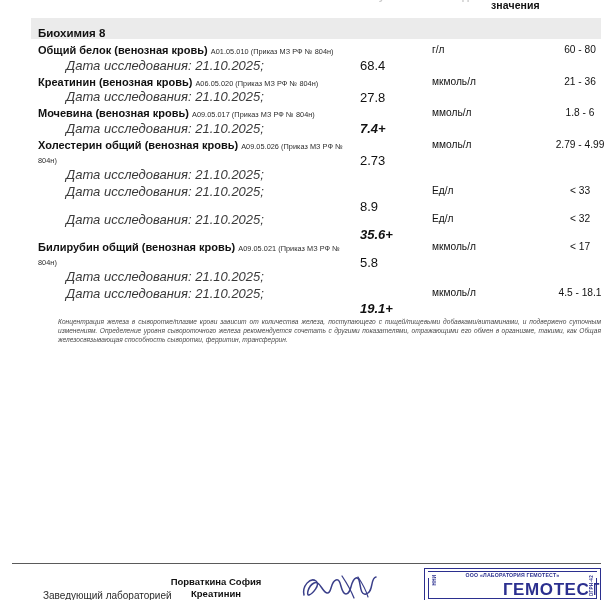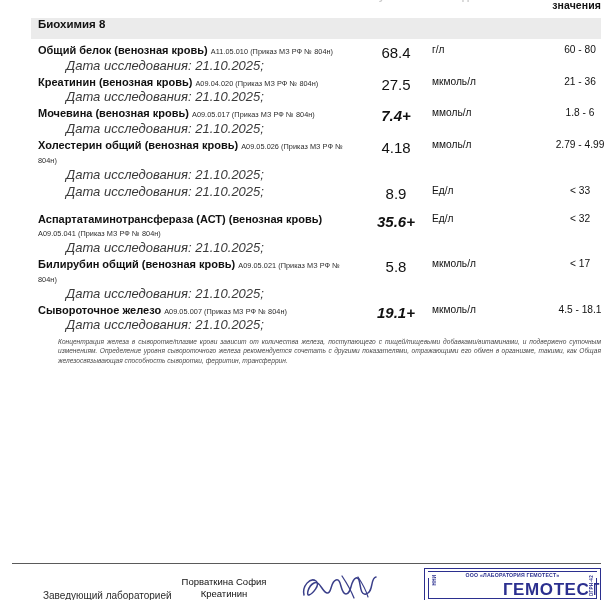--- a/index.html
+++ b/index.html
@@ -19,21 +19,21 @@
   
   .thead {
     position: relative;
     height: 16px;
   }
   .thead .col-ref {
     position: absolute;
     right: 12px;
     top: 0px;
     width: 110px;
-    text-align: right;
+    text-align: left;
     font-size: 10.5px;
     font-weight: bold;
     color: #111;
     line-height: 11px;
     letter-spacing: .1px;
   }
   .thead .clip-top {
     position: absolute;
     top: -9px;
     font-size: 10.5px;
@@ -43,21 +43,21 @@
   }
   .thead .clip-res { left: 352px; width: 70px; text-align: center; }
   .thead .clip-unit { left: 424px; width: 104px; text-align: center; }
 
   
   .section-band {
     margin: 2px 12px 0 31px;
     background: #ebebeb;
     height: 21px;
     display: flex;
-    align-items: flex-start;
+    align-items: flex-end;
     padding-left: 7px;
     box-sizing: border-box;
   }
   .section-band .title {
     font-size: 11.5px;
     font-weight: bold;
     color: #111;
   }
 
   
@@ -91,24 +91,24 @@
     font-style: italic;
     color: #3a3a3a;
     padding-left: 28px;
     margin-top: 2px;
     line-height: 10px;
   }
 
   .row .result {
     position: absolute;
     left: 329px;
-    top: 5px;
+    top: 19px;
     width: 72px;
-    text-align: center;
-    font-size: 15px;
+    text-align: left;
+    font-size: 13px;
     color: #111;
   }
   .row .result.flag {
     font-weight: bold;
     font-style: italic;
   }
   .row .unit {
     position: absolute;
     left: 401px;
     top: 5px;
@@ -155,27 +155,28 @@
   }
   .footer .role {
     position: absolute;
     left: 43px;
     top: 18px;
     font-size: 10px;
     color: #2b2b2b;
   }
   .footer .person {
     position: absolute;
-    left: 164px;
+    left: 156px;
     top: 4px;
     width: 120px;
     text-align: center;
     font-size: 9.5px;
     color: #111;
     line-height: 12px;
+    font-weight: bold;
   }
   .footer .signature {
     position: absolute;
     left: 296px;
     top: 2px;
     width: 110px;
     height: 26px;
   }
   .footer .signature svg { display: block; }
 
@@ -239,83 +240,81 @@
   <div class="col-ref">значения</div>
 </div>
 
 <div class="section-band">
   <span class="title">Биохимия 8</span>
 </div>
 
 <div class="rows" id="rows">
     <div class="row">
       <div class="namecell">
-        <div class="tname">Общий белок (венозная кровь) <span class="tcode">A11.05.010 (Приказ МЗ РФ № 804н)</span></div>
+        <div class="tname">Общий белок (венозная кровь) <span class="tcode">A01.05.010 (Приказ МЗ РФ № 804н)</span></div>
         <div class="tdate">Дата исследования: 21.10.2025;</div>
       </div>
       <div class="result">68.4</div>
       <div class="unit">г/л</div>
       <div class="ref">60 - 80</div>
     </div>
     <div class="row">
       <div class="namecell">
-        <div class="tname">Креатинин (венозная кровь) <span class="tcode">A09.04.020 (Приказ МЗ РФ № 804н)</span></div>
-        <div class="tdate">Дата исследования: 21.10.2025;</div>
-      </div>
-      <div class="result">27.5</div>
+        <div class="tname">Креатинин (венозная кровь) <span class="tcode">A06.05.020 (Приказ МЗ РФ № 804н)</span></div>
+        <div class="tdate">Дата исследования: 21.10.2025;</div>
+      </div>
+      <div class="result">27.8</div>
       <div class="unit">мкмоль/л</div>
       <div class="ref">21 - 36</div>
     </div>
     <div class="row">
       <div class="namecell">
         <div class="tname">Мочевина (венозная кровь) <span class="tcode">A09.05.017 (Приказ МЗ РФ № 804н)</span></div>
         <div class="tdate">Дата исследования: 21.10.2025;</div>
       </div>
       <div class="result flag">7.4+</div>
       <div class="unit">ммоль/л</div>
       <div class="ref">1.8 - 6</div>
     </div>
     <div class="row">
       <div class="namecell">
         <div class="tname">Холестерин общий (венозная кровь) <span class="tcode">A09.05.026 (Приказ МЗ РФ № 804н)</span></div>
         <div class="tdate">Дата исследования: 21.10.2025;</div>
       </div>
-      <div class="result">4.18</div>
+      <div class="result">2.73</div>
       <div class="unit">ммоль/л</div>
       <div class="ref">2.79 - 4.99</div>
     </div>
     <div class="row">
       <div class="namecell">
         <div class="tdate">Дата исследования: 21.10.2025;</div>
       </div>
       <div class="result">8.9</div>
       <div class="unit">Ед/л</div>
       <div class="ref">&lt; 33</div>
     </div>
     <div class="row">
       <div class="namecell">
-        <div class="tname">Аспартатаминотрансфераза (АСТ) (венозная кровь) <span class="tcode">A09.05.041 (Приказ МЗ РФ № 804н)</span></div>
         <div class="tdate">Дата исследования: 21.10.2025;</div>
       </div>
       <div class="result flag">35.6+</div>
       <div class="unit">Ед/л</div>
       <div class="ref">&lt; 32</div>
     </div>
     <div class="row">
       <div class="namecell">
         <div class="tname">Билирубин общий (венозная кровь) <span class="tcode">A09.05.021 (Приказ МЗ РФ № 804н)</span></div>
         <div class="tdate">Дата исследования: 21.10.2025;</div>
       </div>
       <div class="result">5.8</div>
       <div class="unit">мкмоль/л</div>
       <div class="ref">&lt; 17</div>
     </div>
     <div class="row">
       <div class="namecell">
-        <div class="tname">Сывороточное железо <span class="tcode">A09.05.007 (Приказ МЗ РФ № 804н)</span></div>
         <div class="tdate">Дата исследования: 21.10.2025;</div>
       </div>
       <div class="result flag">19.1+</div>
       <div class="unit">мкмоль/л</div>
       <div class="ref">4.5 - 18.1</div>
     </div>
   </div>
 
 <div class="footnote">Концентрация железа в сыворотке/плазме крови зависит от количества железа, поступающего с пищей/пищевыми добавками/витаминами, и подвержено суточным изменениям. Определение уровня сывороточного железа рекомендуется сочетать с другими показателями, отражающими его обмен в организме, такими, как Общая железосвязывающая способность сыворотки, ферритин, трансферрин.</div>
 

